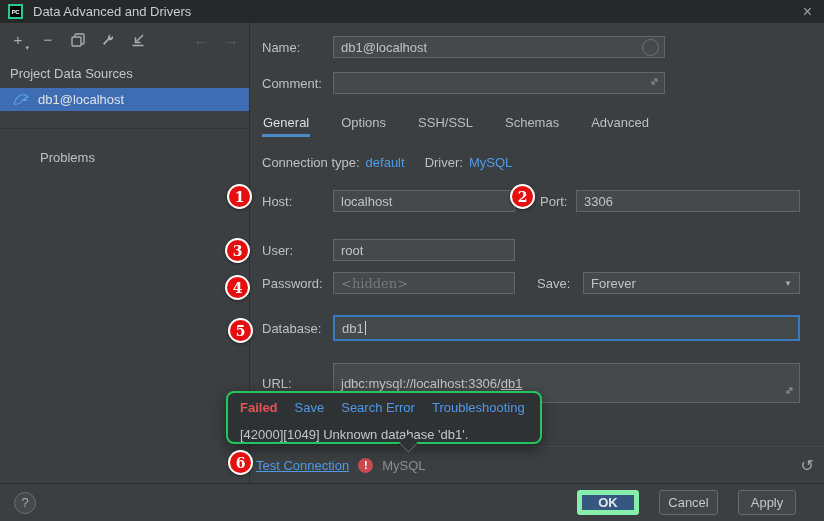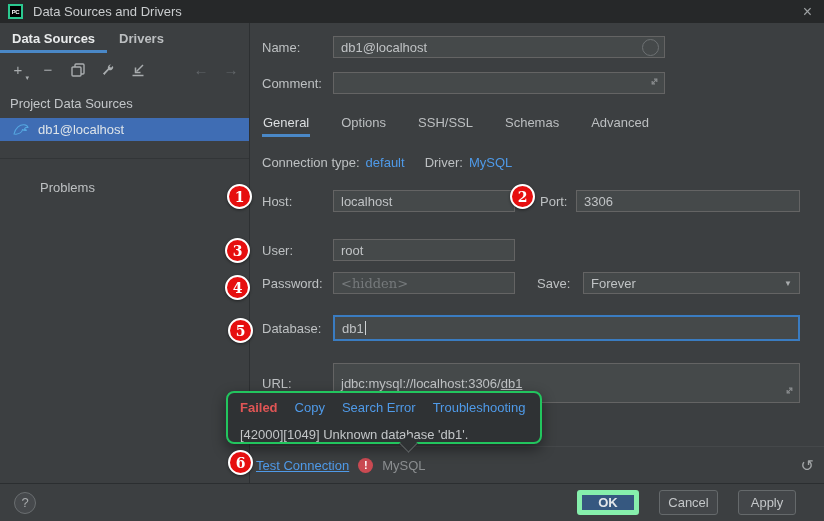--- a/index.html
+++ b/index.html
@@ -94,31 +94,27 @@
   .a1 { left:227px; top:184px; } .a2 { left:510px; top:184px; } .a3 { left:225px; top:238px; }
   .a4 { left:225px; top:275px; } .a5 { left:228px; top:318px; } .a6 { left:228px; top:450px; }
 </style>
 </head>
 <body>
 
 <div class="window">
 
   <div class="titlebar">
     <div class="pc-icon">PC</div>
-    <div class="win-title">Data Sources and Drivers</div>
+    <div class="win-title">Data Advanced and Drivers</div>
     <div class="win-close">×</div>
   </div>
 
   <div class="body">
 
     <div class="sidebar">
-      <div class="side-tabs">
-        <div class="side-tab active">Data Sources</div>
-        <div class="side-tab">Drivers</div>
-      </div>
       <div class="side-toolbar">
         <div class="tb-ico">
             <span>+</span>
             <span class="add-caret">▾</span>
           </div>
         <div class="tb-ico">−</div>
         <div class="tb-ico">
           <svg width="14" height="14" viewBox="0 0 14 14">
               <rect x="4" y="1" width="9" height="10" rx="1" fill="none" stroke="#a9adaf" stroke-width="1.4"></rect>
               <rect x="1" y="4" width="9" height="9" rx="1" fill="#3c3f41" stroke="#a9adaf" stroke-width="1.4"></rect>
@@ -260,21 +256,21 @@
     <div class="btns">
       <div class="btn btn-ok">OK</div>
       <div class="btn btn-sec btn-cancel">Cancel</div>
       <div class="btn btn-sec btn-apply">Apply</div>
     </div>
   </div>
 
   <div class="tooltip">
     <div class="tip-row1">
       <span class="tip-failed">Failed</span>
-      <span class="lnk">Copy</span>
+      <span class="lnk">Save</span>
       <span class="lnk">Search Error</span>
       <span class="lnk">Troubleshooting</span>
     </div>
     <div class="tip-msg">[42000][1049] Unknown database 'db1'.</div>
   </div>
   <div class="tip-pointer"></div>
 
   <div class="ann a1">1</div>
   <div class="ann a2">2</div>
   <div class="ann a3">3</div>

